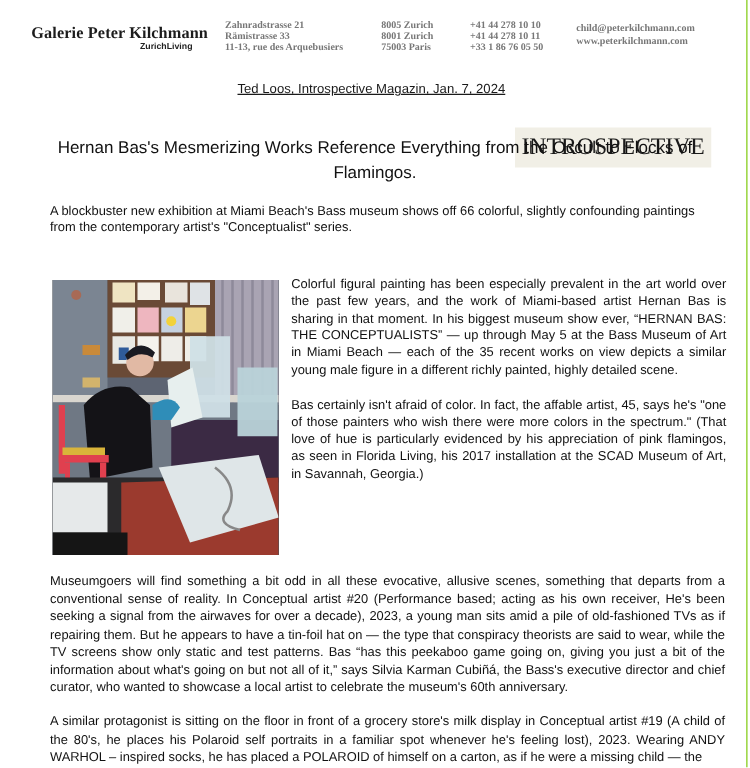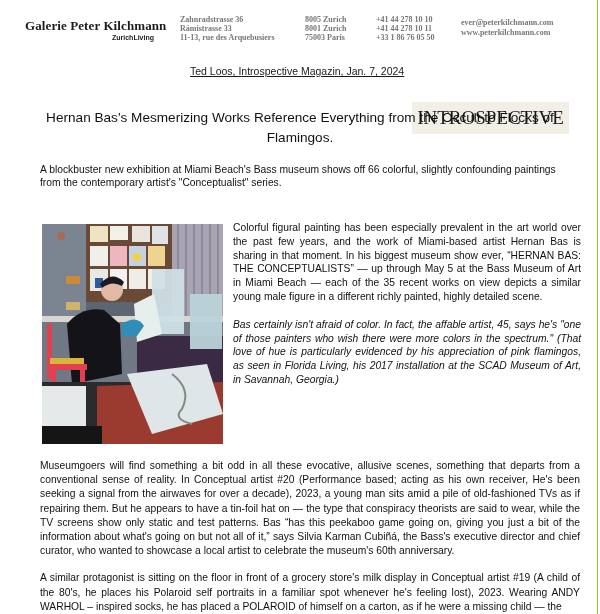--- a/index.html
+++ b/index.html
@@ -14,54 +14,54 @@
   .addr2 { left:305px; }
   .addr3 { left:376px; }
   .addr4 { left:461px; top:18px; line-height:9.5px; }
   .citation { position:absolute; left:190px; top:65px; font-size:10.5px; color:#1a1a1a; text-decoration:underline; white-space:nowrap; }
   .mag-logo { position:absolute; left:412px; top:55px; width:157px; height:32px; background:#f1efe6; display:flex; align-items:center; justify-content:center; font-family:"Liberation Serif", serif; font-size:19px; color:#1a1a1a; letter-spacing:0px;margin-top:47px; }
   .headline { position:absolute; left:40px; top:108px; width:520px; text-align:center; font-size:13.6px; line-height:20px; color:#111; }
   .lede { position:absolute; left:40px; top:163px; width:530px; font-size:10.3px; line-height:13px; color:#111; }
   .artwork { position:absolute; left:42px; top:224px; width:181px; height:220px; overflow:hidden; background:#4a4d55; }
   .body-right { position:absolute; left:233px; top:221px; width:348px; font-size:10.3px; line-height:13.8px; text-align:justify; color:#111; }
   .body-right p { margin:0; }
-  .body-right p + p.gap { margin-top:14px;font-style:italic; }
+  .body-right p + p.gap { margin-top:14px; }
   .body-full { position:absolute; left:40px; top:459px; width:540px; font-size:10.3px; line-height:14.2px; text-align:justify; color:#111; }
   .body-full p { margin:0 0 13px 0; }
 </style>
 </head>
 <body>
 
 <div class="page">
 
   <div class="brand">
     <div class="brand-name">Galerie Peter Kilchmann</div>
     <div class="brand-cities">
       <span>Zurich</span>
       <span>Living</span>
     </div>
   </div>
 
   <div class="addr addr1">
-    <div>Zahnradstrasse 36</div>
+    <div>Zahnradstrasse 21</div>
     <div>Rämistrasse 33</div>
     <div>11-13, rue des Arquebusiers</div>
   </div>
   <div class="addr addr2">
     <div>8005 Zurich</div>
     <div>8001 Zurich</div>
     <div>75003 Paris</div>
   </div>
   <div class="addr addr3">
     <div>+41 44 278 10 10</div>
     <div>+41 44 278 10 11</div>
     <div>+33 1 86 76 05 50</div>
   </div>
   <div class="addr addr4">
-    <div>ever@peterkilchmann.com</div>
+    <div>child@peterkilchmann.com</div>
     <div>www.peterkilchmann.com</div>
   </div>
 
   <div class="citation">Ted Loos, Introspective Magazin, Jan. 7, 2024</div>
   <div class="mag-logo">INTROSPECTIVE</div>
 
   <div class="headline">Hernan Bas's Mesmerizing Works Reference Everything from the Occult to Flocks of Flamingos.</div>
   <div class="lede">A blockbuster new exhibition at Miami Beach's Bass museum shows off 66 colorful, slightly confounding paintings from the contemporary artist's "Conceptualist" series.</div>
 
   <div class="artwork">

